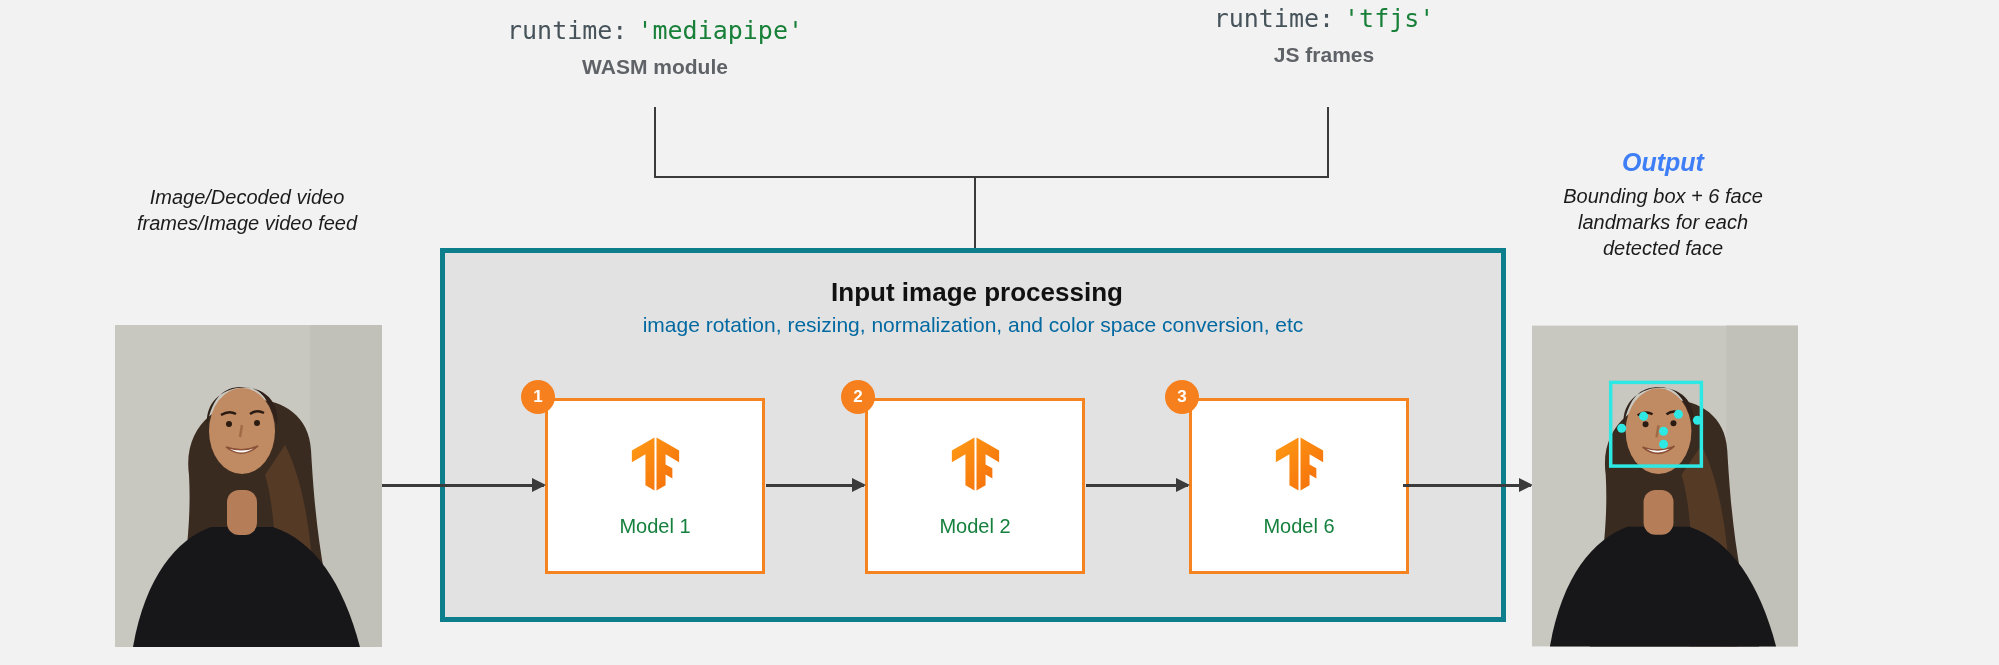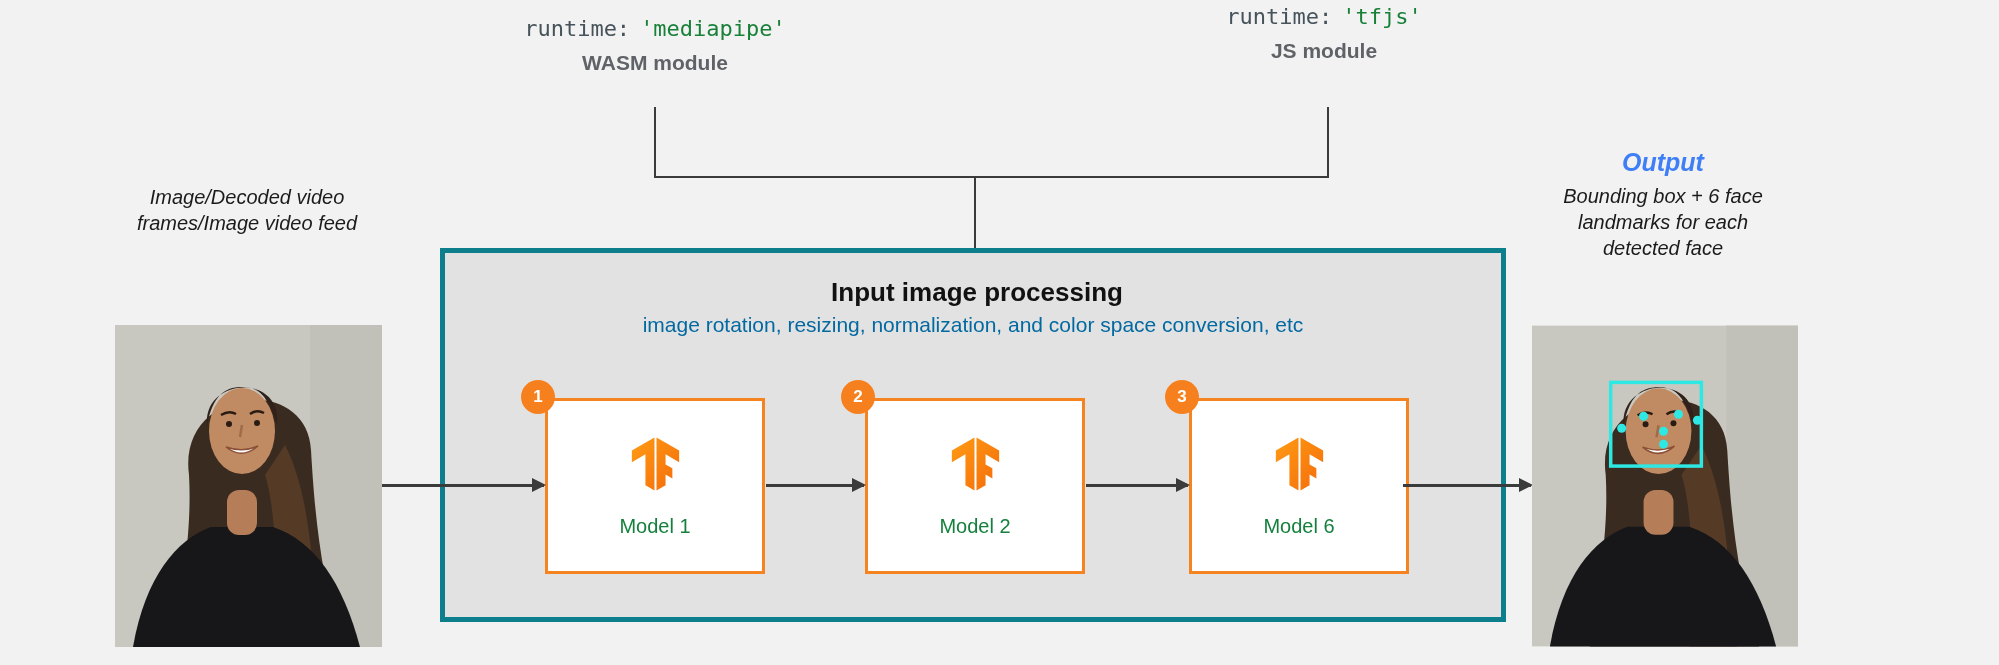--- a/index.html
+++ b/index.html
@@ -5,21 +5,21 @@
   html,body{margin:0;padding:0;background:#f2f2f2;}
   #canvas{
     position:relative;
     width:1999px;height:665px;
     background:#f2f2f2;
     font-family:"Liberation Sans", sans-serif;
     overflow:hidden;
   }
   
   .runtime-label{position:absolute;width:420px;text-align:center;}
-  .code-line{font-family:"DejaVu Sans Mono", monospace;font-size:22px;color:#46535a;white-space:nowrap;text-align:center;}
+  .code-line{font-family:"DejaVu Sans Mono", monospace;font-size:25px;color:#46535a;white-space:nowrap;text-align:center;}
   .code-value{color:#188038;margin-left:10px;}
   .runtime-caption{font-size:21px;font-weight:bold;color:#5f6368;margin-top:10px;}
   #runtime-1{left:445px;top:16px;}
   #runtime-2{left:1114px;top:4px;}
   
   .line{position:absolute;background:#3b3b3b;}
   .vline{width:2px;}
   .hline{height:2px;}
   
   .io-block{position:absolute;text-align:center;font-style:italic;}
@@ -81,21 +81,21 @@
 
 <div id="canvas">
 
   <div class="runtime-label" id="runtime-1">
     <div class="code-line"><span>runtime:</span><span class="code-value">'mediapipe'</span></div>
     <div class="runtime-caption">WASM module</div>
   </div>
 
   <div class="runtime-label" id="runtime-2">
     <div class="code-line"><span>runtime:</span><span class="code-value">'tfjs'</span></div>
-    <div class="runtime-caption">JS module</div>
+    <div class="runtime-caption">JS frames</div>
   </div>
 
   <div class="line vline" style="left:654px;top:107px;height:71px;"></div>
   <div class="line vline" style="left:1327px;top:107px;height:71px;"></div>
   <div class="line hline" style="left:654px;top:176px;width:675px;"></div>
   <div class="line vline" style="left:974px;top:178px;height:72px;"></div>
 
   <div class="io-block" id="input-block">
     <div class="io-desc">Image/Decoded video frames/Image video feed</div>
   </div>

